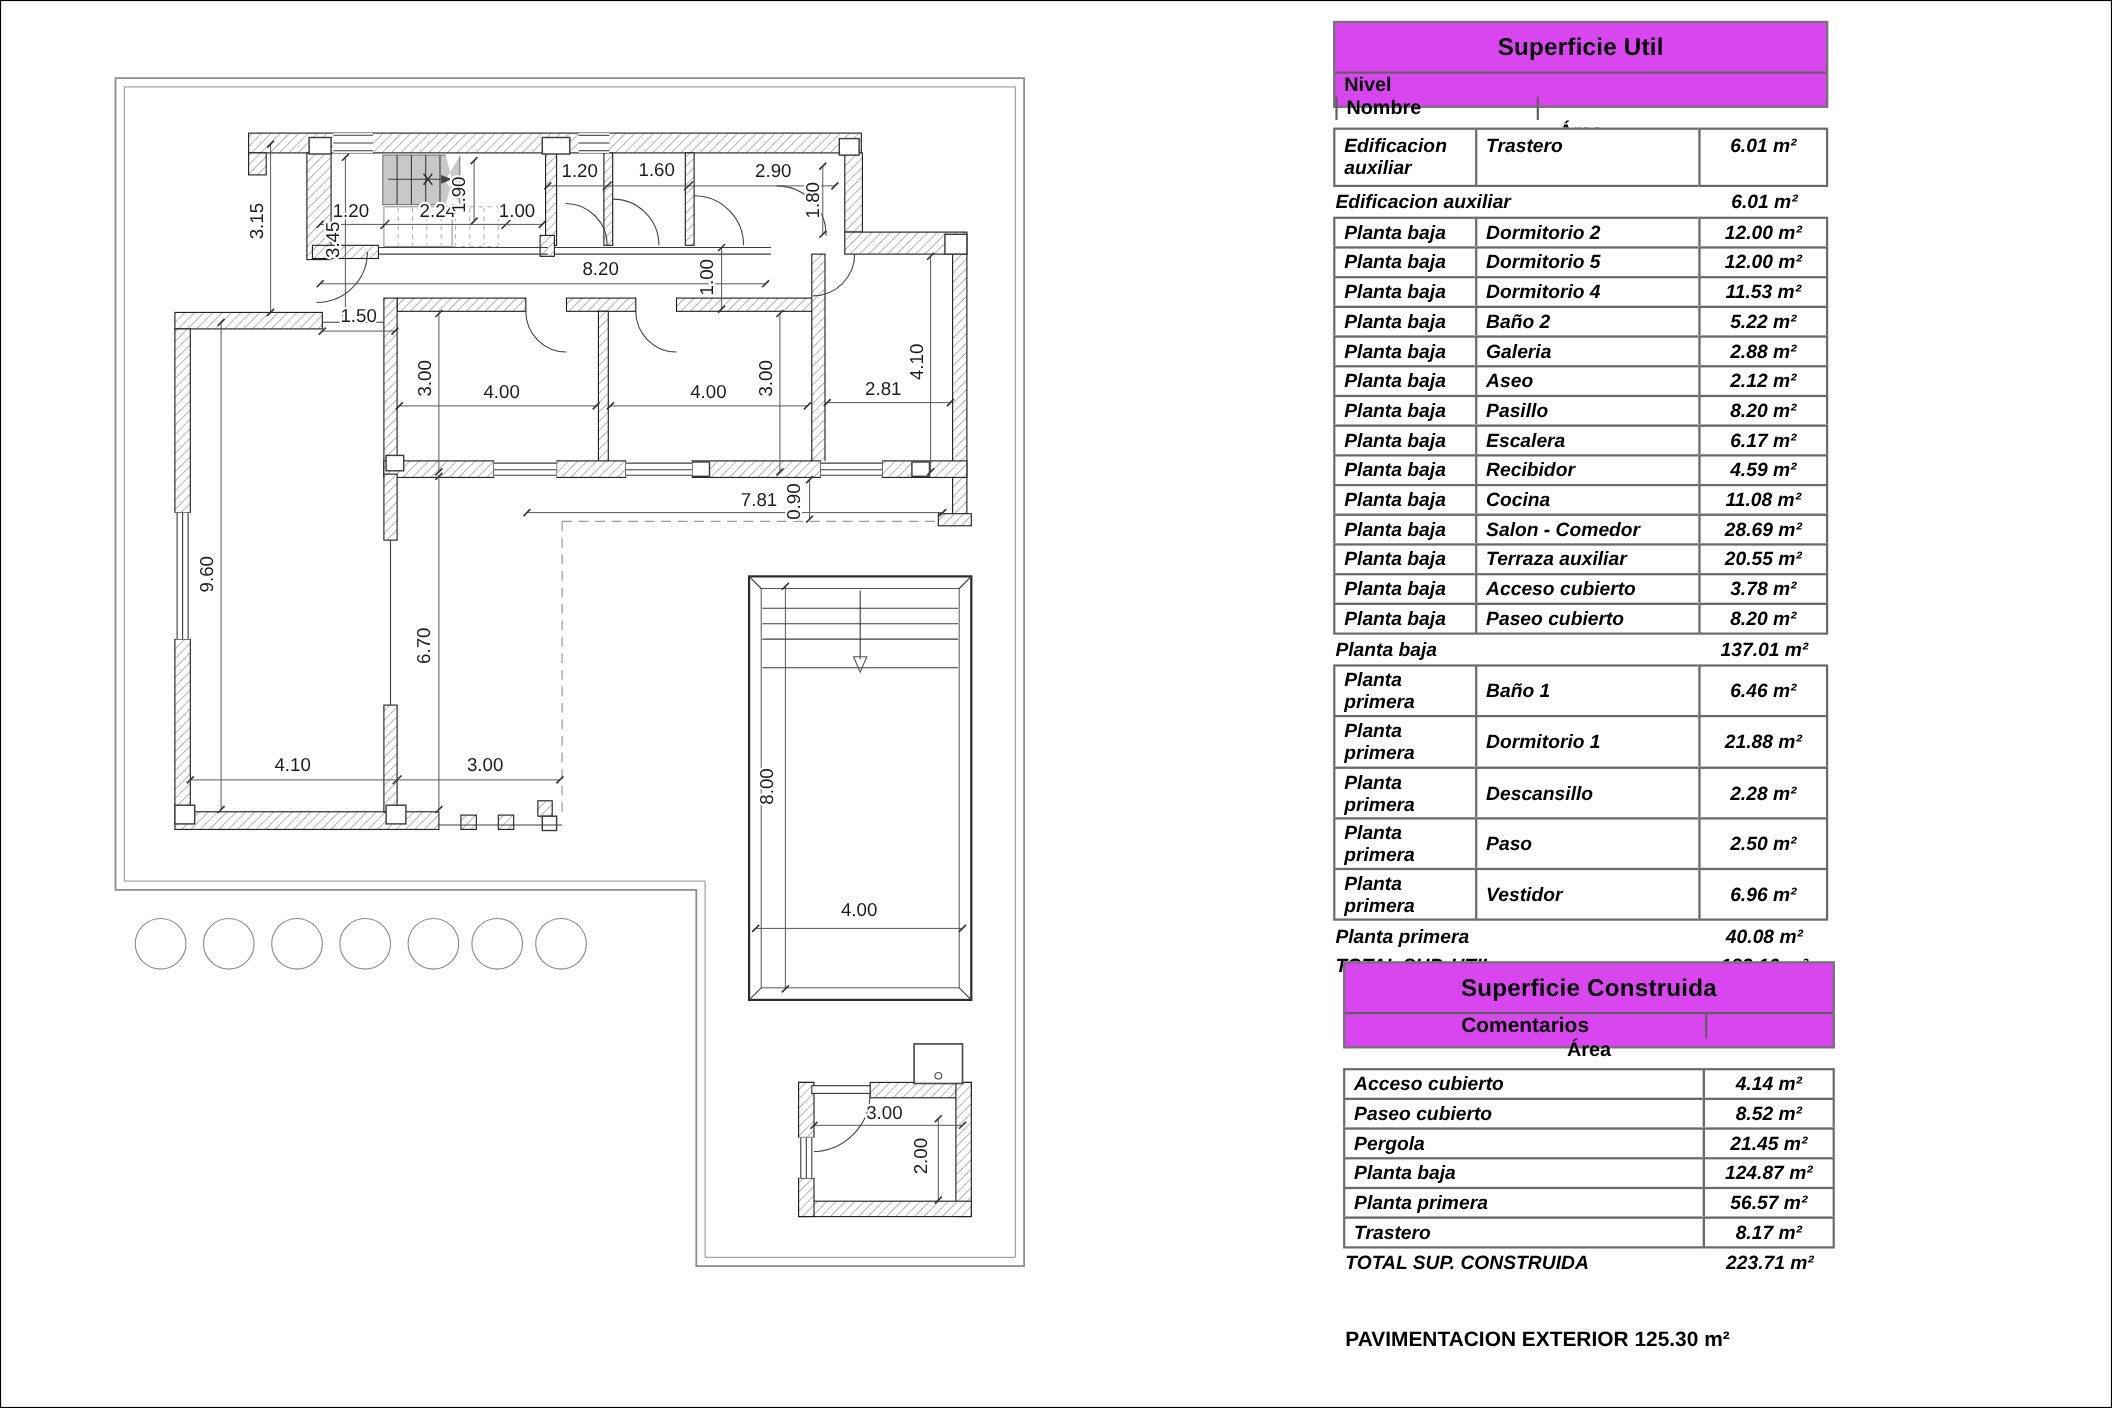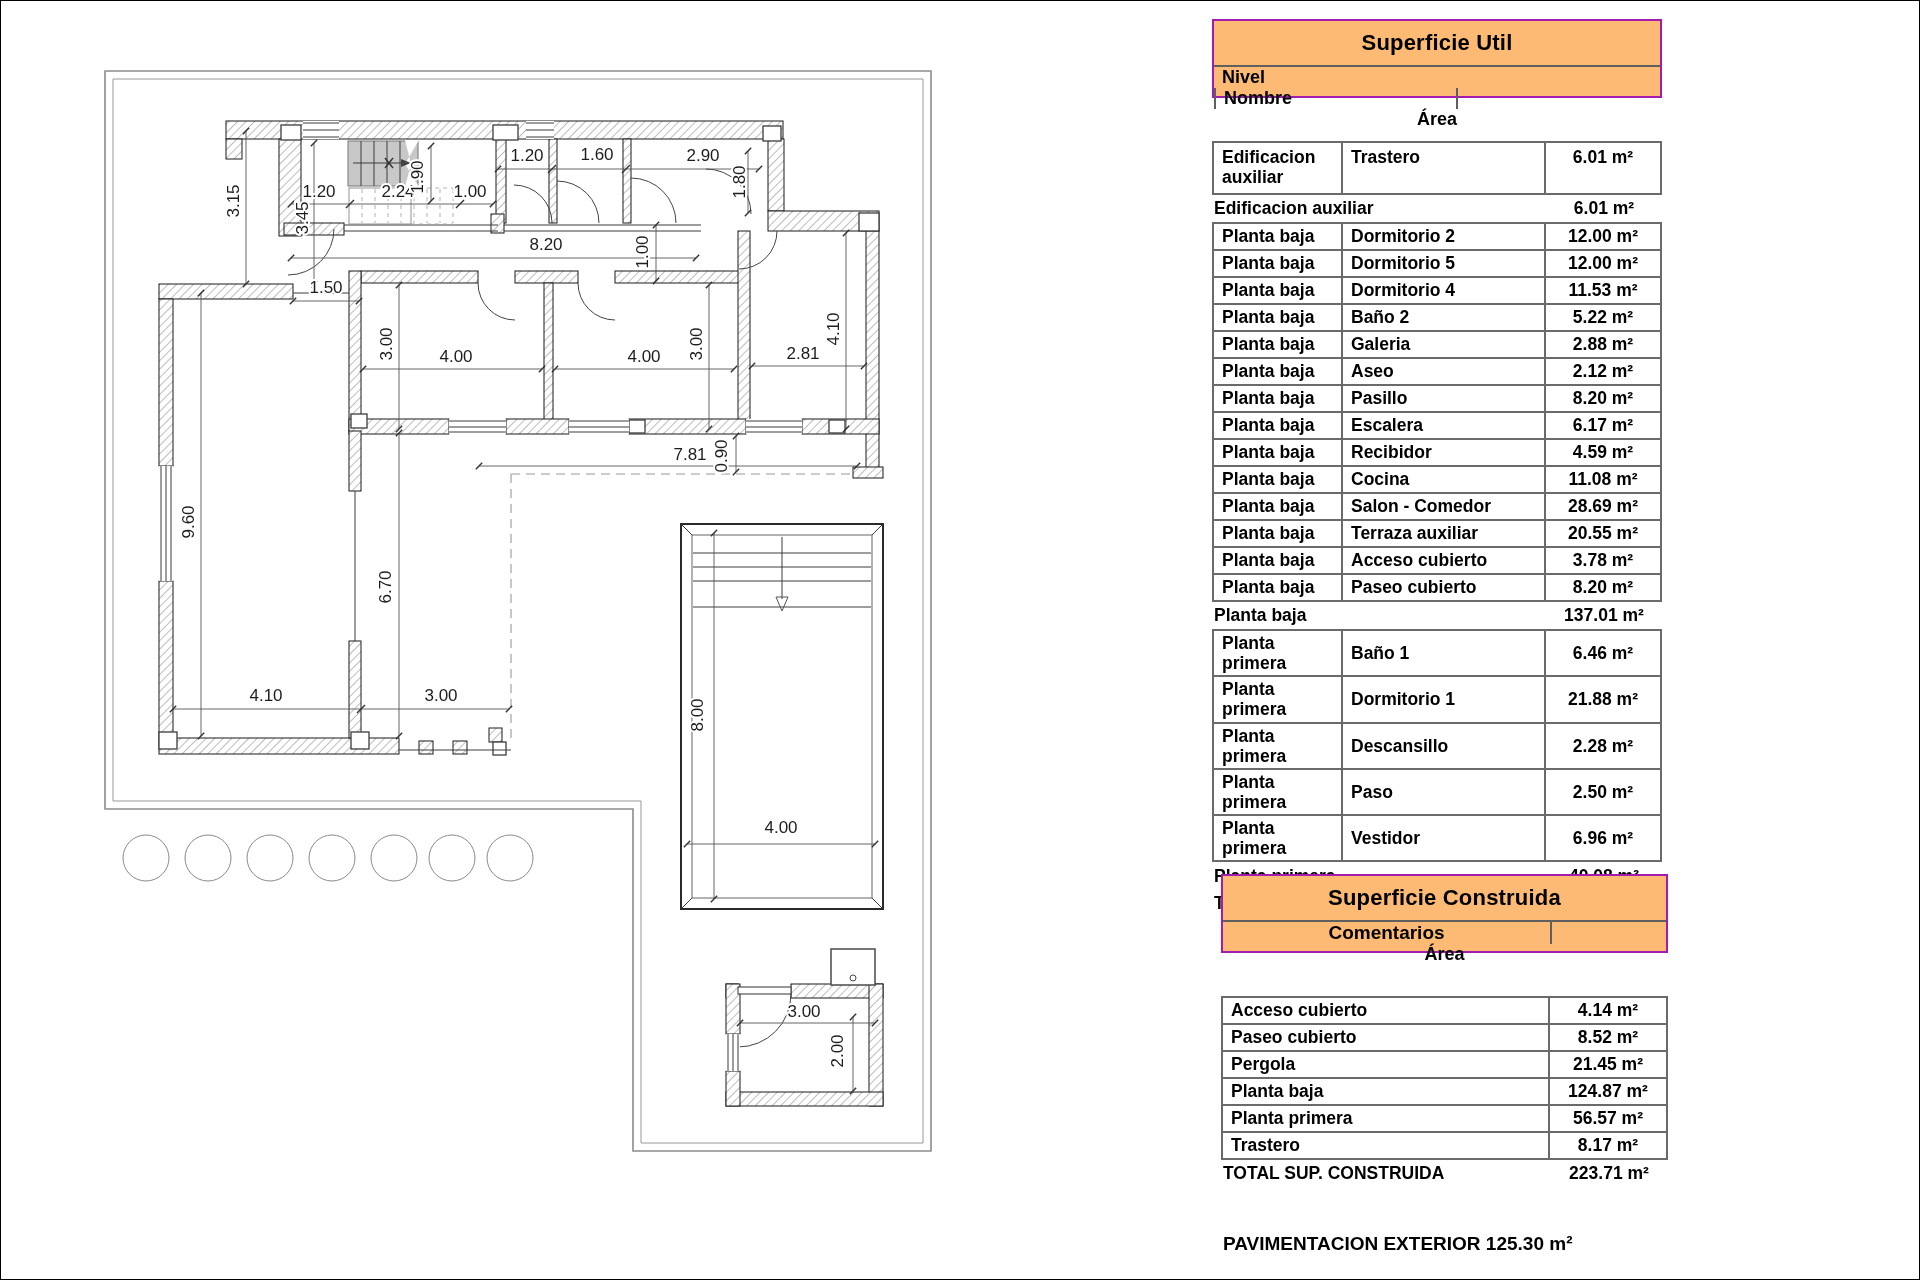--- a/index.html
+++ b/index.html
@@ -7,31 +7,31 @@
     position:relative;width:1920px;height:1280px;background:#fff;
     border:1px solid #000;box-sizing:border-box;overflow:hidden;
     font-family:"Liberation Sans",sans-serif;color:#000;
   }
   #plan-svg{position:absolute;left:0;top:0;}
 
   
   .tbl{position:absolute;}
   #tbl-util{left:1211px;top:18px;width:450px;}
   #tbl-con{left:1220px;top:873px;width:447px;}
-  .tbl-head{border:2px solid #a21caf;background:#fdba74;}
+  .tbl-head{border:2px solid #737373;background:#d946ef;}
   .tbl-title{height:44px;display:flex;align-items:center;justify-content:center;
     font-weight:bold;font-size:22px;border-bottom:2px solid #5f5f5f;letter-spacing:.2px;}
   .tbl-cols{display:flex;height:29px;font-weight:bold;font-size:18px;flex-direction:column;}
   .tbl-cols>div{display:flex;align-items:center;height:100%;box-sizing:border-box;}
   #tbl-util .hc1{width:131px;padding-left:8px;}
-  #tbl-util .hc2{width:244px;padding-left:8px;border-left:2px solid #5f5f5f;border-right:2px solid #5f5f5f;}
+  #tbl-util .hc2{width:185px;padding-left:8px;border-left:2px solid #5f5f5f;border-right:2px solid #5f5f5f;}
   #tbl-util .hc3{flex:1;justify-content:center;}
   #tbl-con  .hc1{width:329px;justify-content:center;font-weight:bold;font-size:19px;border-right:2px solid #5f5f5f;}
   #tbl-con  .hc2{flex:1;justify-content:center;}
-  .tbl-body{margin-top:43px;}
+  .tbl-body{margin-top:18px;font-style:italic;}
   .row{display:flex;font-weight:bold;font-size:17.5px;line-height:1.15;}
   .row.data>div{border:2px solid #6a6a6a;box-sizing:border-box;display:flex;align-items:center;min-height:29px;background:#fff;}
   .row.data+.row.data{margin-top:-2px;}
   .row.data>div+div{margin-left:-2px;}
   .u1{width:131px;padding:2px 2px 2px 8px;}
   .u2{width:205px;padding-left:8px;}
   .u3{flex:1;justify-content:center;}
   .k1{width:329px;padding-left:8px;}
   .k2{flex:1;justify-content:center;}
   .row.tall>div{min-height:54px;align-items:flex-start;padding-top:4px;}

